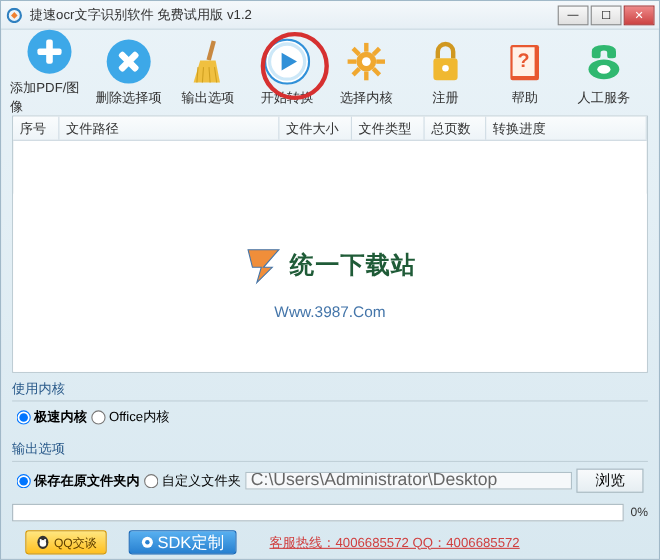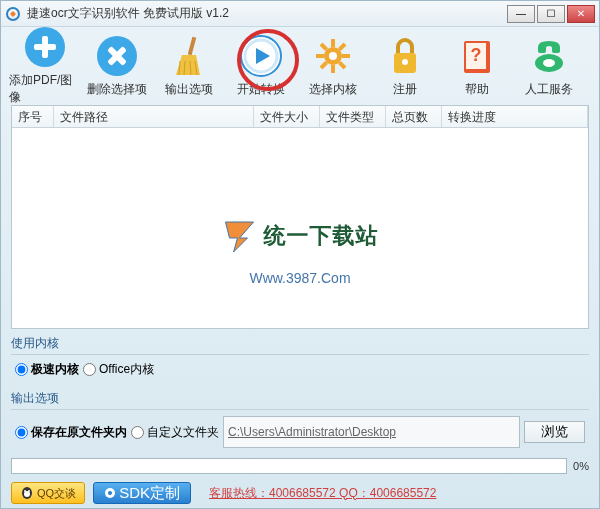--- a/index.html
+++ b/index.html
@@ -27,28 +27,28 @@
 .watermark { position: absolute; top: 50%; left: 50%; transform: translate(-50%, -50%); display: flex; flex-direction: column; align-items: center; opacity: 0.95; }
 .wm-row { display: flex; align-items: center; gap: 6px; }
 .wm-logo { width: 36px; height: 36px; }
 .wm-text-main { font-size: 22px; font-weight: bold; color: #14532d; letter-spacing: 1px; }
 .wm-text-sub { font-size: 14px; color: #3a6ea5; margin-top: 16px; }
 
 .section { margin: 4px 10px; }
 .section-title { color: #2a5a8a; font-size: 12px; padding: 2px 0; border-bottom: 1px solid #c0d0d8; margin-bottom: 4px; }
 .radio-row { display: flex; align-items: center; gap: 4px; padding: 2px 4px; }
 .radio-row label { display: flex; align-items: center; gap: 3px; cursor: pointer; }
-.path-input { flex: 1; height: 32px; padding: 2px 4px; border: 1px solid #b0c0c8; background: #f6f8fa; color: #666; font-size: 12px; text-decoration: underline; }
+.path-input { flex: 1; height: 16px; padding: 2px 4px; border: 1px solid #b0c0c8; background: #f6f8fa; color: #666; font-size: 16px; }
 .browse-btn { height: 22px; padding: 0 16px; border: 1px solid #a8b8c0; background: linear-gradient(to bottom, #f8fafc, #e6eef2); cursor: pointer; margin-left: auto; }
 
 .progress-row { margin: 4px 10px; display: flex; align-items: center; gap: 6px; }
 .progress-bar { flex: 1; height: 16px; background: #fff; border: 1px solid #a8b8c0; }
 .progress-pct { color: #333; font-size: 11px; }
 
-.footer { height: 30px; display: flex; align-items: center; padding: 0 10px; gap: 8px; }
+.footer { height: 30px; display: flex; align-items: center; padding: 0 22px; gap: 20px; }
 .qq-btn { height: 22px; padding: 0 8px; background: linear-gradient(to bottom, #ffe680, #ffc020); border: 1px solid #d89800; border-radius: 3px; cursor: pointer; display: flex; align-items: center; gap: 3px; font-size: 11px; color: #604000; }
 .sdk-btn { height: 22px; padding: 0 10px; background: linear-gradient(to bottom, #58b0f0, #2880d0); border: 1px solid #1868b8; border-radius: 3px; cursor: pointer; color: #fff; font-size: 15px; display: flex; align-items: center; gap: 3px; }
 .hotline { color: #d04040; text-decoration: underline; font-size: 12px; margin-left: 10px; cursor: pointer; }
 </style>
 </head>
 <body>
 
 <div class="window">
 
   <div class="titlebar">

